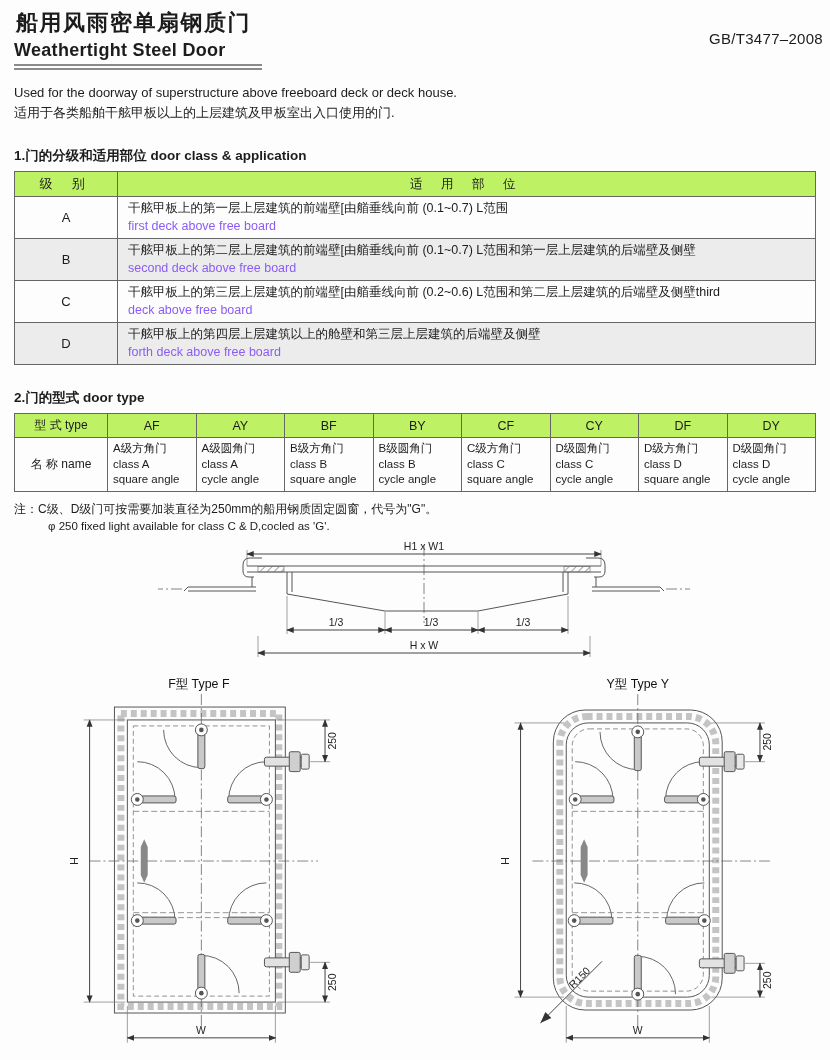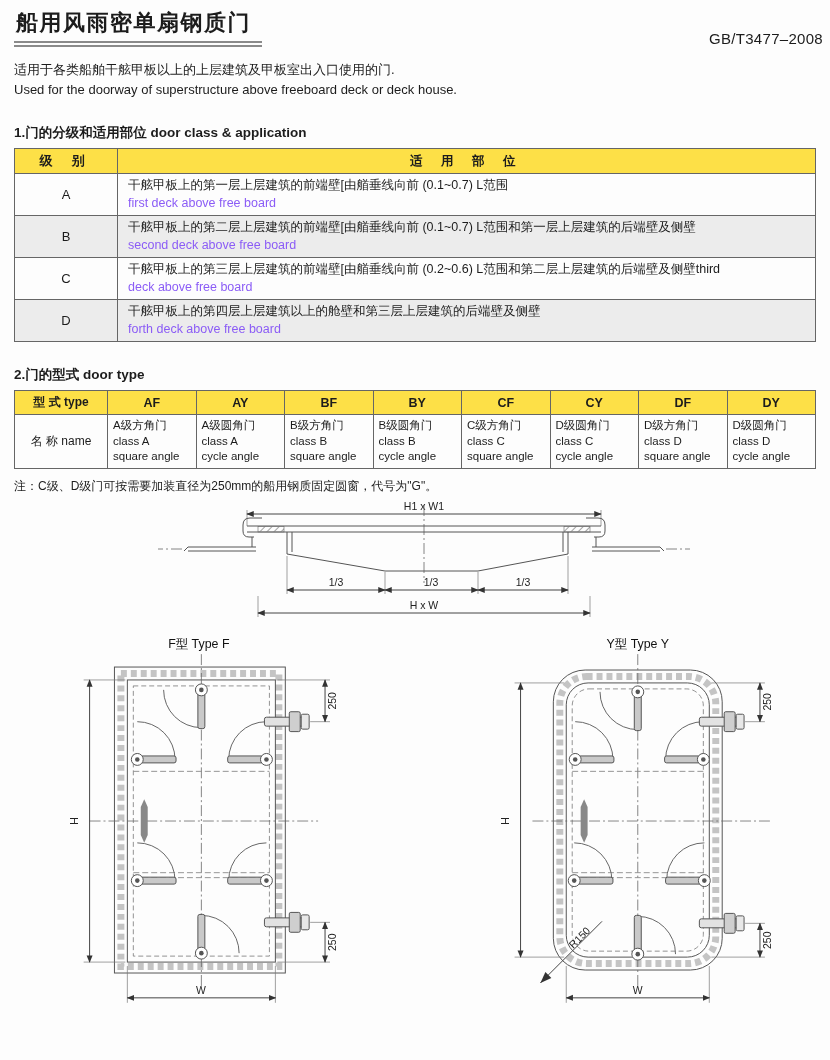--- a/index.html
+++ b/index.html
@@ -14,21 +14,21 @@
   .title-en{margin:1px 0 0 0;font-size:18px;font-weight:bold;letter-spacing:.3px;}
   .dbl-rule{width:248px;height:2px;border-top:2px solid #8a8a8a;border-bottom:2px solid #8a8a8a;margin-top:3px;}
   .std-no{position:absolute;top:30px;right:7px;font-size:15px;letter-spacing:.3px;}
   
   .intro{margin:13px 14px 0 14px;font-size:13px;line-height:1.55;}
   .intro div{margin:0;}
   
   .sec-h{margin:24px 14px 6px 14px;font-size:13.5px;font-weight:bold;}
   table{border-collapse:collapse;margin:0 14px;width:802px;table-layout:fixed;}
   th,td{border:1px solid #666;}
-  thead th{background:#fde047;font-weight:bold;font-size:12.5px;padding:3px 6px;}
+  thead th{background:#bef264;font-weight:normal;font-size:12.5px;padding:3px 6px;}
   .t1 .c1{width:90px;text-align:center;font-size:13px;}
   .t1 td{padding:3px 10px;font-size:12.5px;line-height:1.4;vertical-align:middle;}
   .t1 .sp{letter-spacing:.6em;}
   .t1 tr.alt{background:#ececec;}
   .t1 .en{color:#8b5cf6;}
   .t2 thead th{font-size:12.5px;padding:3px 2px;}
   .t2 .c1{width:88px;text-align:center;font-size:12px;}
   .t2 td{padding:3px 5px;font-size:11.5px;line-height:1.35;vertical-align:middle;}
   
   .note{margin:8px 14px 0 14px;font-size:12px;line-height:1.5;}
@@ -69,27 +69,28 @@
       <g id="hinge">
         <rect x="0" y="-4.5" width="44" height="9" rx="2" fill="#e2e2e2" stroke="#555" stroke-width="1"></rect>
         <rect x="25" y="-10" width="11" height="20" rx="1.5" fill="#cfcfcf" stroke="#555" stroke-width="1"></rect>
         <rect x="37" y="-7.5" width="8" height="15" rx="1.5" fill="#e8e8e8" stroke="#555" stroke-width="1"></rect>
       </g>
     </defs>
   </svg>
 
   <div class="hdr">
     <h1 class="title-zh">船用风雨密单扇钢质门</h1>
+    <h2 class="title-en">Weathertight Steel Door</h2>
     <div class="dbl-rule"></div>
     <div class="std-no">GB/T3477–2008</div>
   </div>
 
   <div class="intro">
+    <div>Used for the doorway of superstructure above freeboard deck or deck house.</div>
     <div>适用于各类船舶干舷甲板以上的上层建筑及甲板室出入口使用的门.</div>
-    <div>Used for the doorway of superstructure above freeboard deck or deck house.</div>
   </div>
 
   <div class="sec-h">1.门的分级和适用部位 door class &amp; application</div>
 
   <table class="t1">
     <thead>
       <tr>
         <th class="c1 sp">级 别</th>
         <th class="sp">适 用 部 位</th>
       </tr>
@@ -184,20 +185,21 @@
           <div>D级圆角门</div>
           <div>class D</div>
           <div>cycle angle</div>
         </td>
       </tr>
     </tbody>
   </table>
 
   <div class="note">
     <div>注：C级、D级门可按需要加装直径为250mm的船用钢质固定圆窗，代号为"G"。</div>
+    <div class="en">φ 250 fixed light available for class C &amp; D,cocled as 'G'.</div>
   </div>
 
   <svg class="dwg-section" width="830" height="130" viewBox="0 0 830 130">
 
     <line class="xfine" x1="247" y1="9" x2="247" y2="25"></line>
     <line class="xfine" x1="601" y1="9" x2="601" y2="25"></line>
     <line class="dim" x1="247" y1="13" x2="601" y2="13" marker-start="url(#arr)" marker-end="url(#arr)"></line>
     <text class="lbl" x="424" y="9" text-anchor="middle">H1 x W1</text>
 
     <line class="cl" x1="424" y1="4" x2="424" y2="82"></line>

